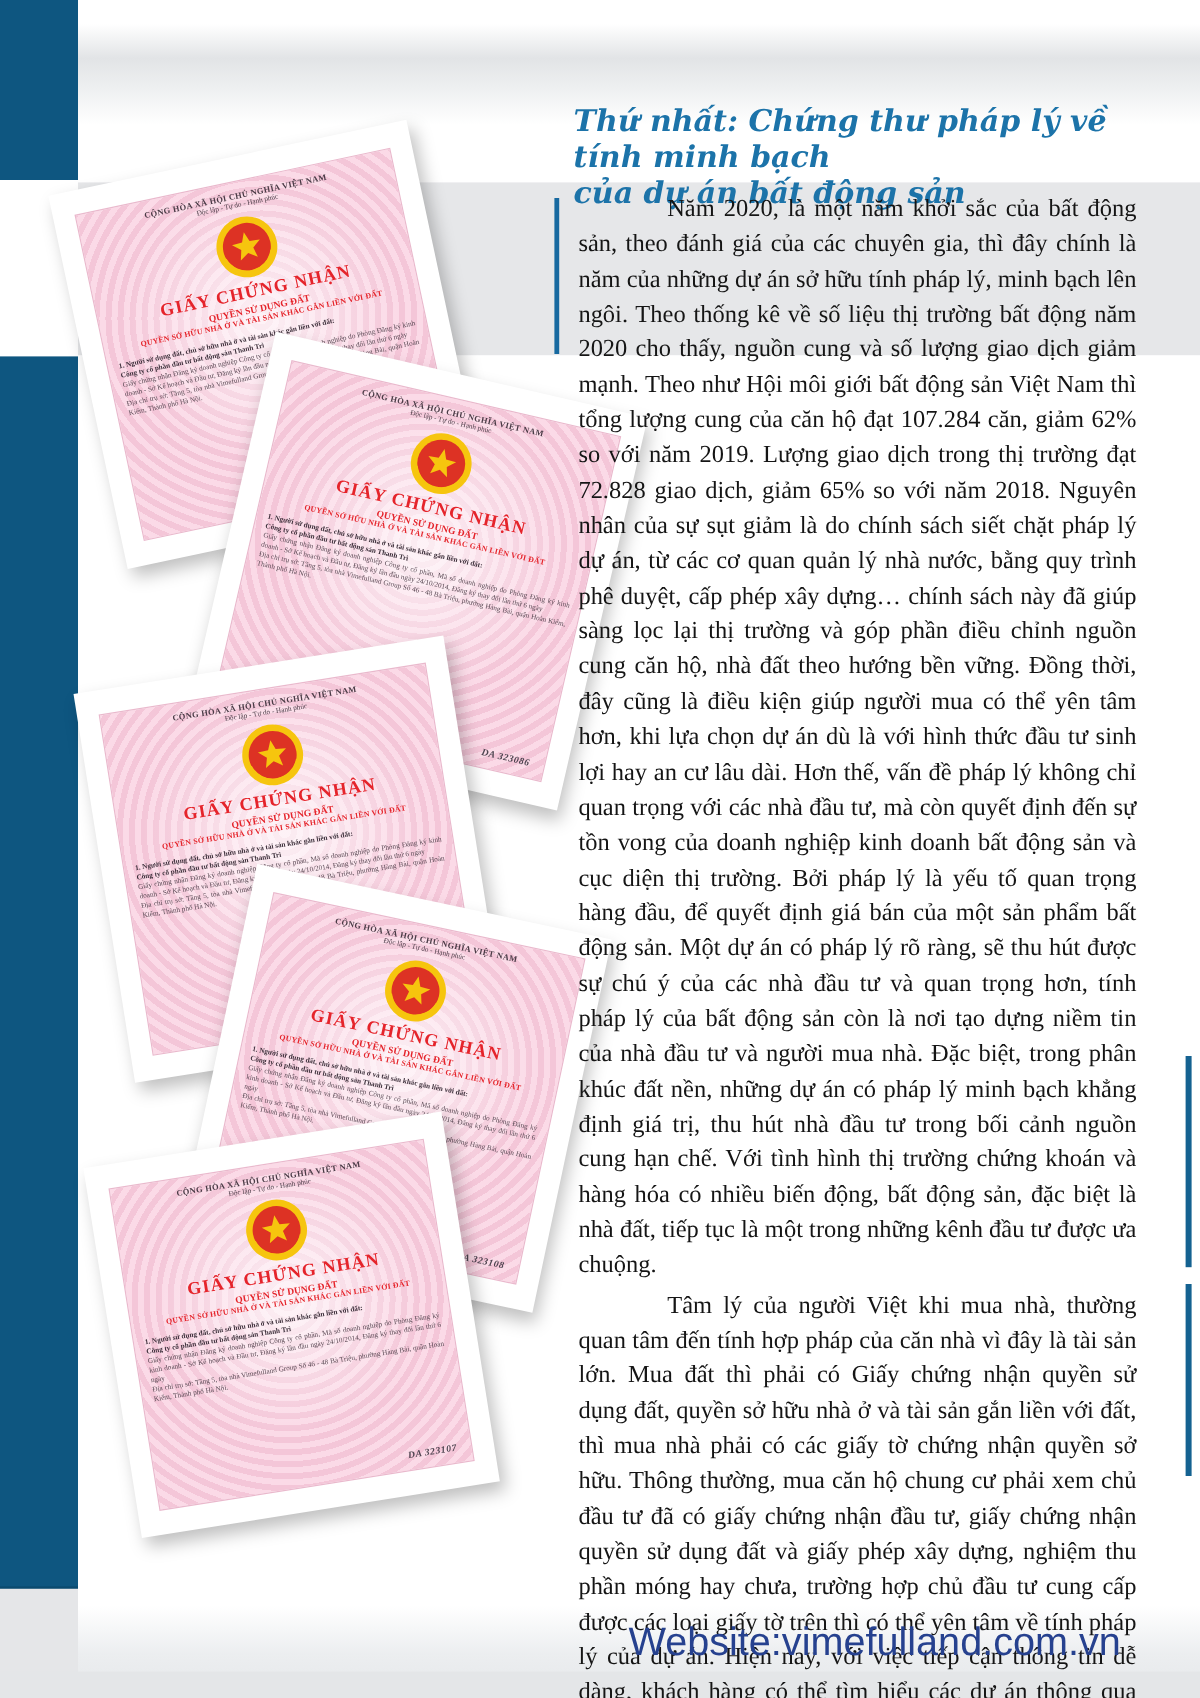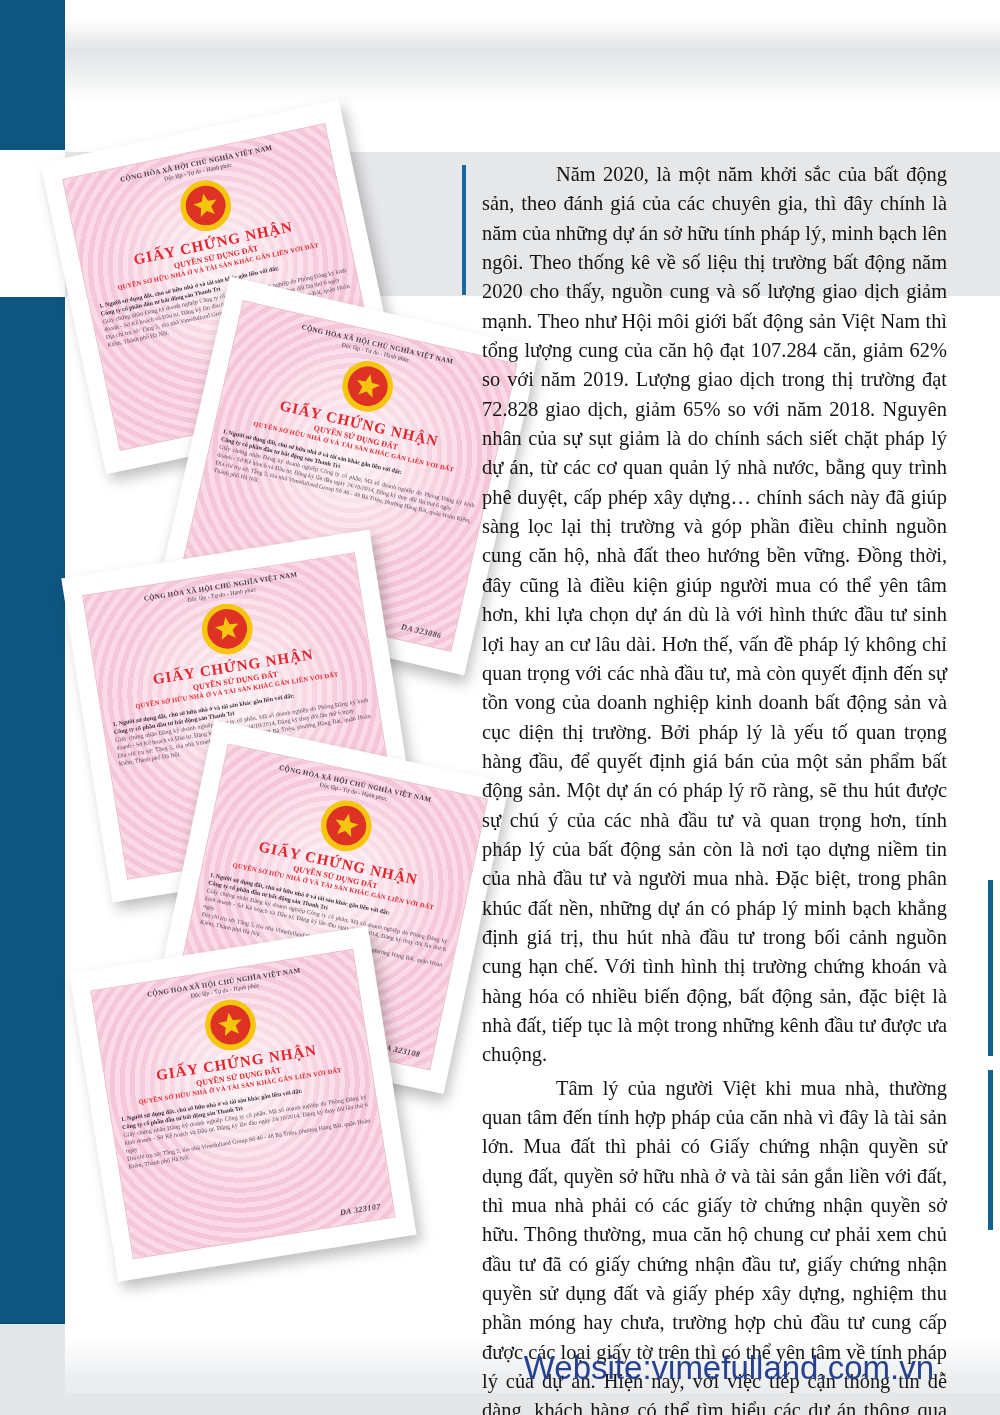--- a/index.html
+++ b/index.html
@@ -178,20 +178,24 @@
       <div class="c-body">
         <div class="c-line strong">1. Người sử dụng đất, chủ sở hữu nhà ở và tài sản khác gắn liền với đất:</div>
         <div class="c-line strong">Công ty cổ phần đầu tư bất động sản Thanh Trì</div>
         <div class="c-line">Giấy chứng nhận Đăng ký doanh nghiệp Công ty cổ phần, Mã số doanh nghiệp do Phòng Đăng ký kinh doanh - Sở Kế hoạch và Đầu tư, Đăng ký lần đầu ngày 24/10/2014, Đăng ký thay đổi lần thứ 6 ngày</div>
         <div class="c-line">Địa chỉ trụ sở: Tầng 5, tòa nhà Vimefulland Group Số 46 - 48 Bà Triệu, phường Hàng Bài, quận Hoàn Kiếm, Thành phố Hà Nội.</div>
       </div>
       <div class="c-serial">DA 323107</div>
     </div>
   </div>
 
+  <div class="heading">
+    <span>Thứ nhất: Chứng thư pháp lý về tính minh bạch</span><br>
+    <span>của dự án bất động sản</span>
+  </div>
   <div class="accent-left"></div>
   <div class="article">
     <p>Năm 2020, là một năm khởi sắc của bất động sản, theo đánh giá của các chuyên gia, thì đây chính là năm của những dự án sở hữu tính pháp lý, minh bạch lên ngôi. Theo thống kê về số liệu thị trường bất động năm 2020 cho thấy, nguồn cung và số lượng giao dịch giảm mạnh. Theo như Hội môi giới bất động sản Việt Nam thì tổng lượng cung của căn hộ đạt 107.284 căn, giảm 62% so với năm 2019. Lượng giao dịch trong thị trường đạt 72.828 giao dịch, giảm 65% so với năm 2018. Nguyên nhân của sự sụt giảm là do chính sách siết chặt pháp lý dự án, từ các cơ quan quản lý nhà nước, bằng quy trình phê duyệt, cấp phép xây dựng… chính sách này đã giúp sàng lọc lại thị trường và góp phần điều chỉnh nguồn cung căn hộ, nhà đất theo hướng bền vững. Đồng thời, đây cũng là điều kiện giúp người mua có thể yên tâm hơn, khi lựa chọn dự án dù là với hình thức đầu tư sinh lợi hay an cư lâu dài. Hơn thế, vấn đề pháp lý không chỉ quan trọng với các nhà đầu tư, mà còn quyết định đến sự tồn vong của doanh nghiệp kinh doanh bất động sản và cục diện thị trường. Bởi pháp lý là yếu tố quan trọng hàng đầu, để quyết định giá bán của một sản phẩm bất động sản. Một dự án có pháp lý rõ ràng, sẽ thu hút được sự chú ý của các nhà đầu tư và quan trọng hơn, tính pháp lý của bất động sản còn là nơi tạo dựng niềm tin của nhà đầu tư và người mua nhà. Đặc biệt, trong phân khúc đất nền, những dự án có pháp lý minh bạch khẳng định giá trị, thu hút nhà đầu tư trong bối cảnh nguồn cung hạn chế. Với tình hình thị trường chứng khoán và hàng hóa có nhiều biến động, bất động sản, đặc biệt là nhà đất, tiếp tục là một trong những kênh đầu tư được ưa chuộng.</p>
     <p>Tâm lý của người Việt khi mua nhà, thường quan tâm đến tính hợp pháp của căn nhà vì đây là tài sản lớn. Mua đất thì phải có Giấy chứng nhận quyền sử dụng đất, quyền sở hữu nhà ở và tài sản gắn liền với đất, thì mua nhà phải có các giấy tờ chứng nhận quyền sở hữu. Thông thường, mua căn hộ chung cư phải xem chủ đầu tư đã có giấy chứng nhận đầu tư, giấy chứng nhận quyền sử dụng đất và giấy phép xây dựng, nghiệm thu phần móng hay chưa, trường hợp chủ đầu tư cung cấp được các loại giấy tờ trên thì có thể yên tâm về tính pháp lý của dự án. Hiện nay, với việc tiếp cận thông tin dễ dàng, khách hàng có thể tìm hiểu các dự án thông qua nhiều kênh truyền thông, để giảm thiểu các rủi ro về pháp lý khi mua nhà, điều đó cũng đồng nghĩa, nếu dự án nào đầy đủ pháp lý sẽ được khách hàng ưu tiên chọn mua.</p>
   </div>
   <div class="accent-right-a"></div>
   <div class="accent-right-b"></div>
 
   <div class="website">Website:vimefulland.com.vn</div>
 

